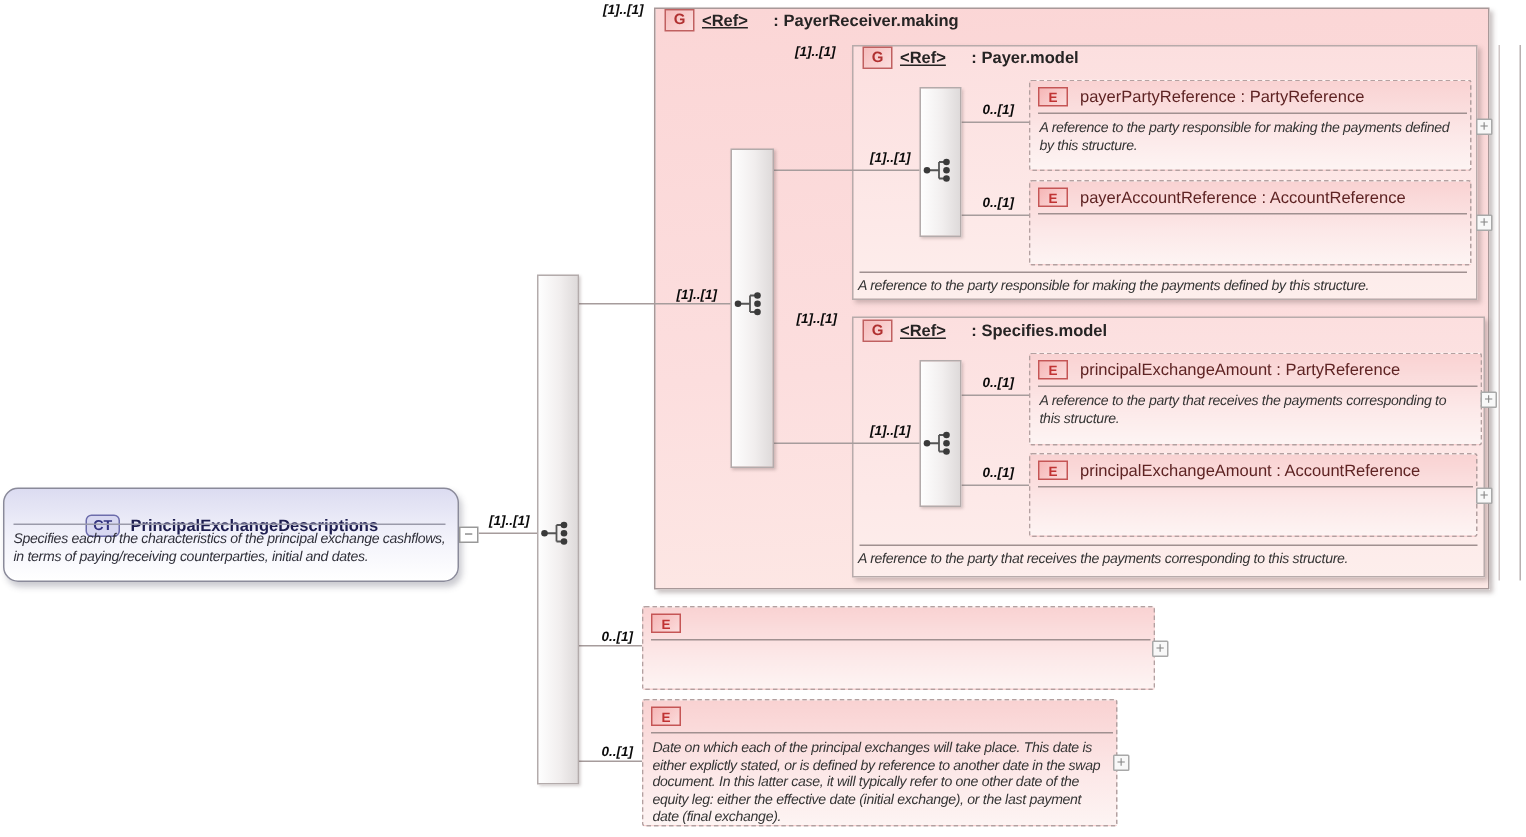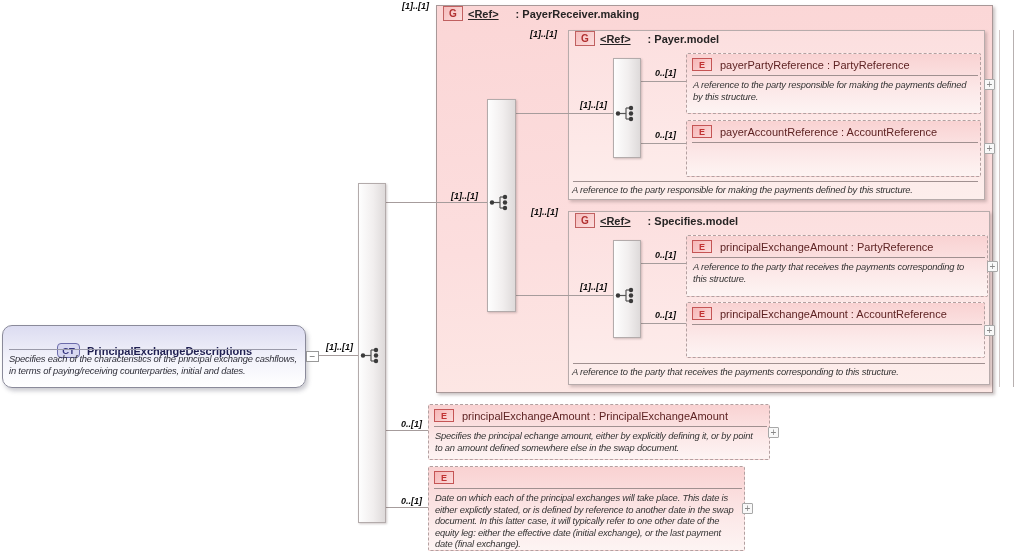--- a/index.html
+++ b/index.html
@@ -126,23 +126,21 @@
   <div class="box-elem" style="left:686px;top:302px;width:299px;height:56px;">
     <div class="ehead">
       <span class="badge badge-e">E</span>
       <span class="etitle">principalExchangeAmount : AccountReference</span>
     </div>
   </div>
 
   <div class="box-elem" style="left:428px;top:404px;width:342px;height:56px;">
     <div class="ehead">
       <span class="badge badge-e">E</span>
-      <span class="etitle">principalExchangeAmount : PrincipalExchangeAmount</span>
-    </div>
-    <div class="edesc">Specifies the principal echange amount, either by explicitly defining it, or by point to an amount defined somewhere else in the swap document.</div>
+    </div>
   </div>
 
   <div class="box-elem" style="left:428px;top:466px;width:317px;height:85px;">
     <div class="ehead">
       <span class="badge badge-e">E</span>
     </div>
     <div class="edesc">Date on which each of the principal exchanges will take place. This date is either explictly stated, or is defined by reference to another date in the swap document. In this latter case, it will typically refer to one other date of the equity leg: either the effective date (initial exchange), or the last payment date (final exchange).</div>
   </div>
 
   <div class="hline" style="left:319px;top:355px;width:39px;"></div>

